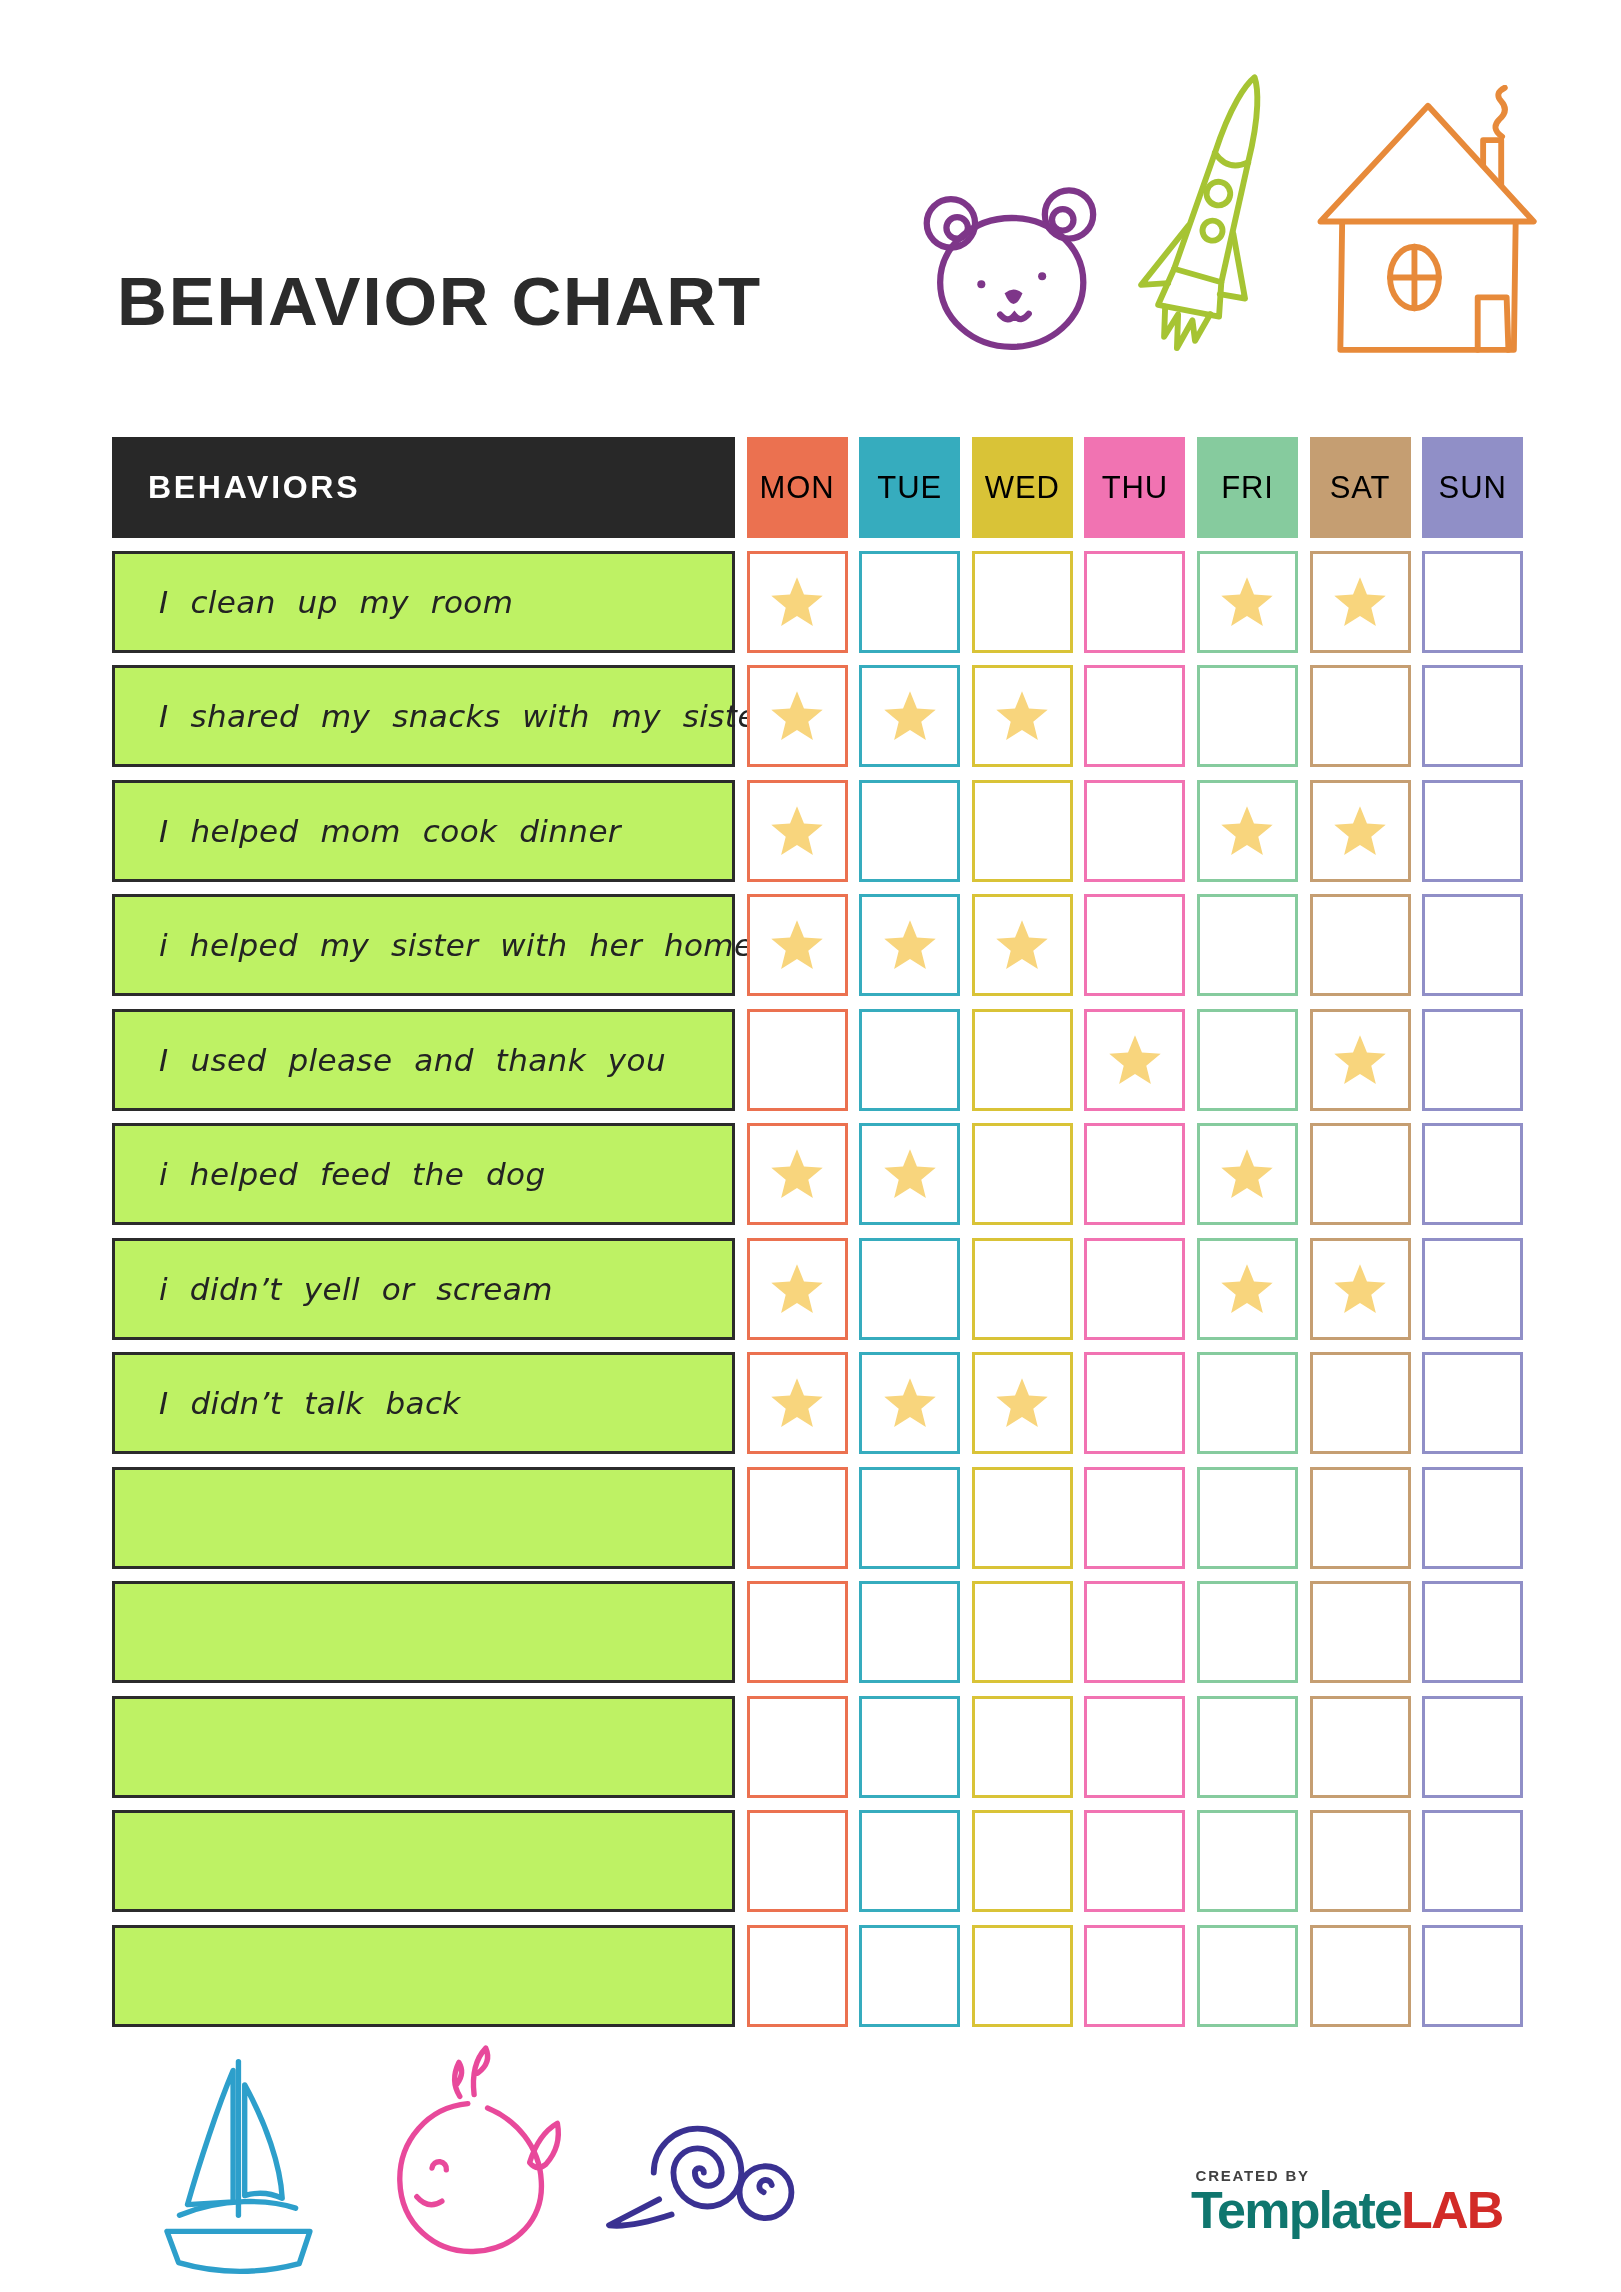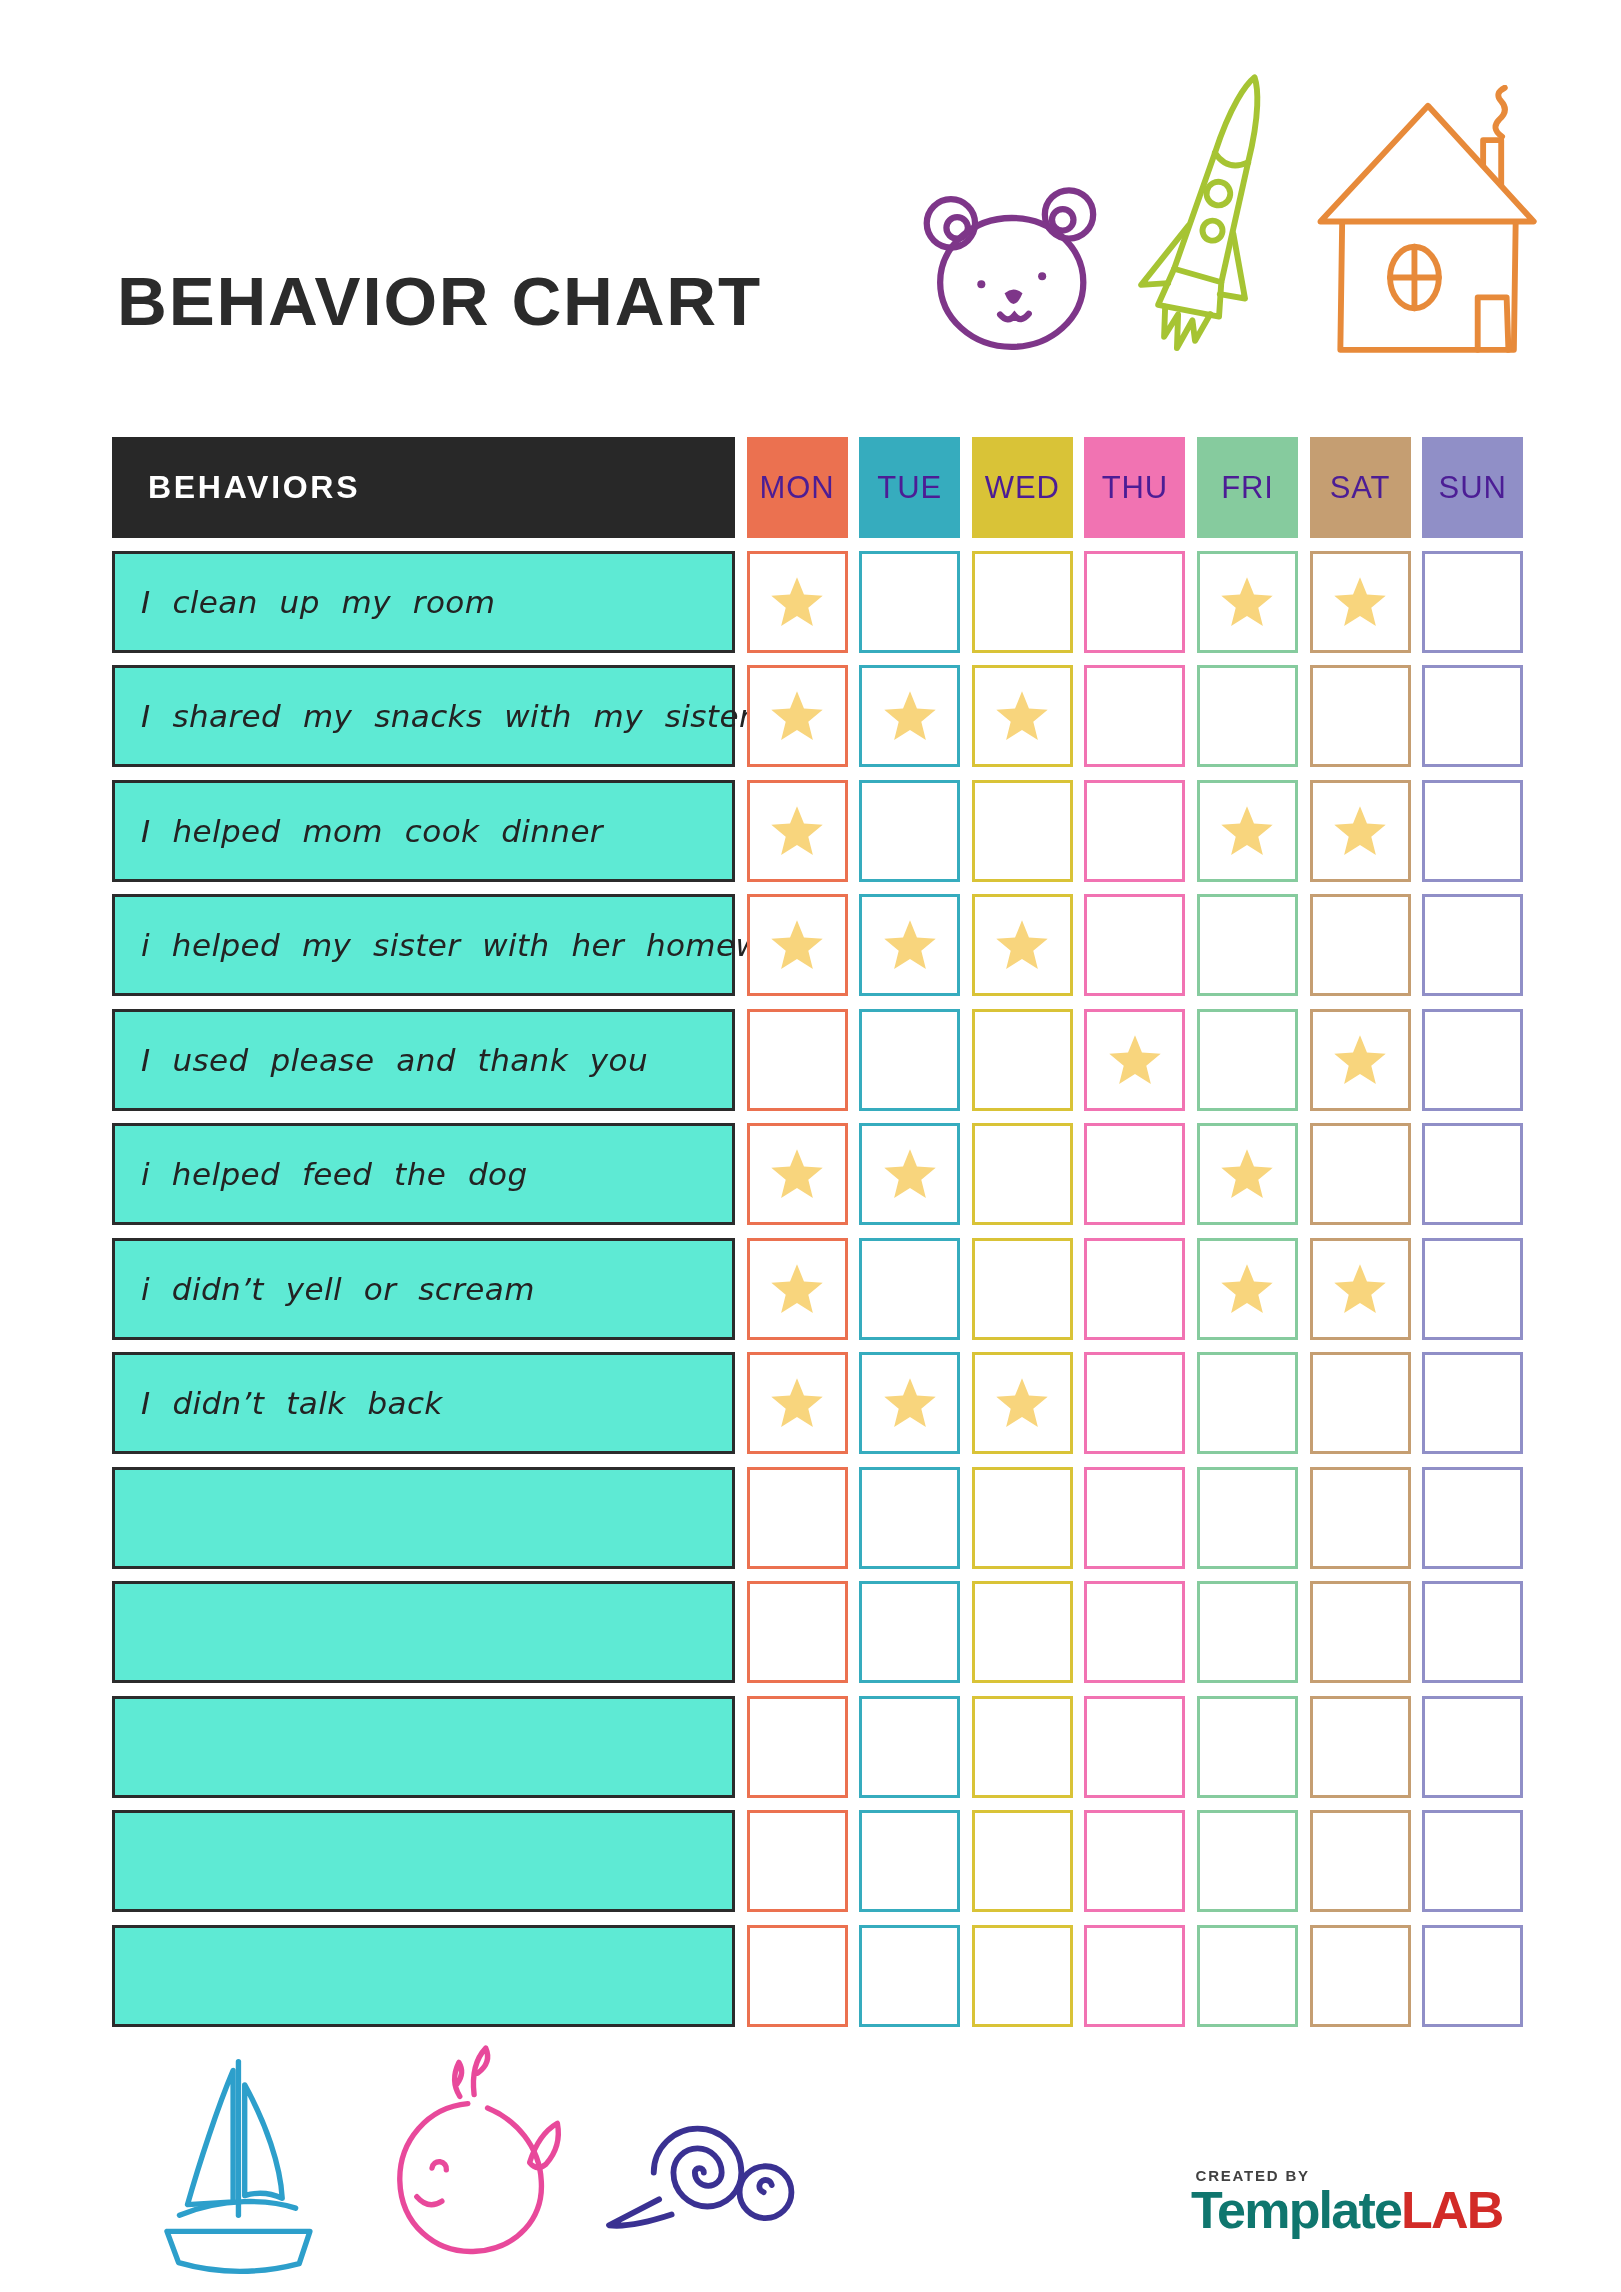--- a/index.html
+++ b/index.html
@@ -33,26 +33,26 @@
     grid-template-rows:101px repeat(13,102px);
     column-gap:11.6px;row-gap:12.5px;
   }
   .cell{box-sizing:border-box;}
   .head-behaviors{
     background:#282828;color:#ffffff;
     display:flex;align-items:center;padding-left:36px;
     font-size:32px;font-weight:700;letter-spacing:2.7px;
   }
   .head-day{
-    color:#4c1d95;display:flex;align-items:center;justify-content:center;
+    color:#000000;display:flex;align-items:center;justify-content:center;
     font-size:31px;font-weight:400;letter-spacing:0.9px;
   }
   .behavior{
-    border:3.6px solid #2b2b2b;background:#5eead4;
-    display:flex;align-items:center;padding-left:26px;padding-right:9px;
+    border:3.6px solid #2b2b2b;background:#bef264;
+    display:flex;align-items:center;padding-left:44px;padding-right:9px;
   }
   .behavior-text{
     font-family:"DejaVu Sans",sans-serif;font-style:italic;
     font-size:31px;color:#232323;word-spacing:11.6px;letter-spacing:0.4px;
     white-space:nowrap;
   }
   .daycell{
     border:3.6px solid;background:#ffffff;
     display:flex;align-items:center;justify-content:center;
   }

